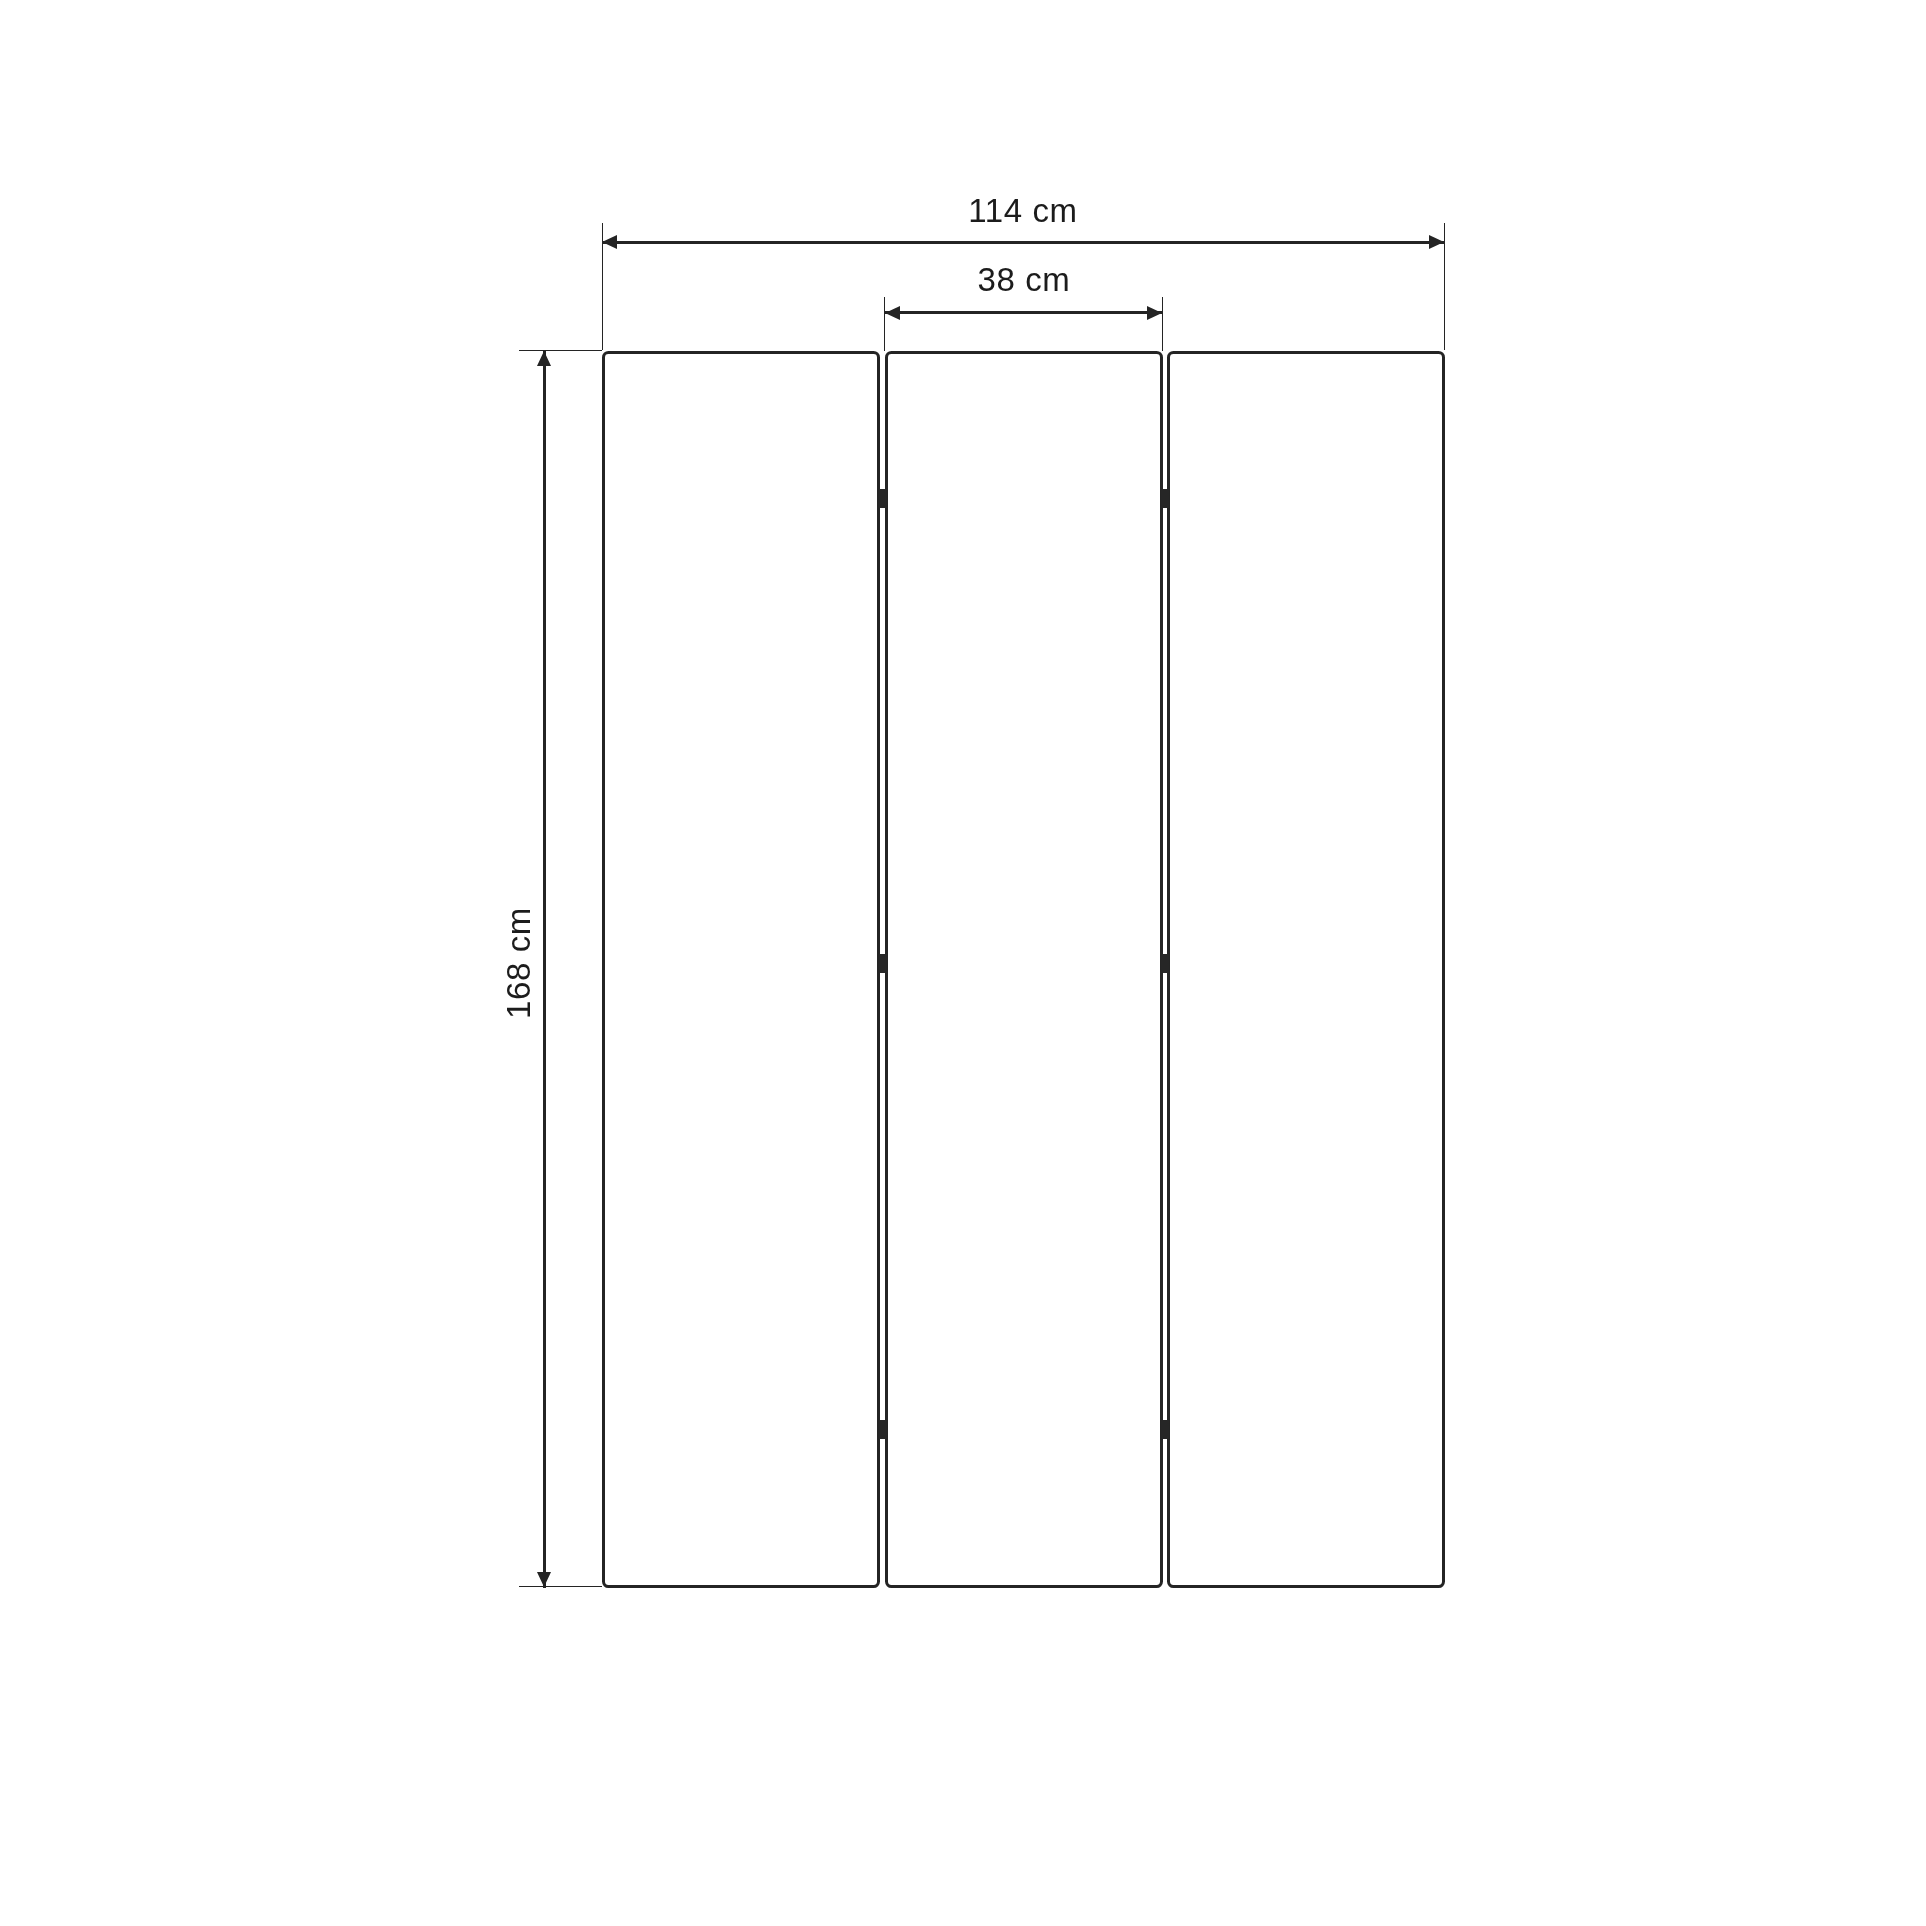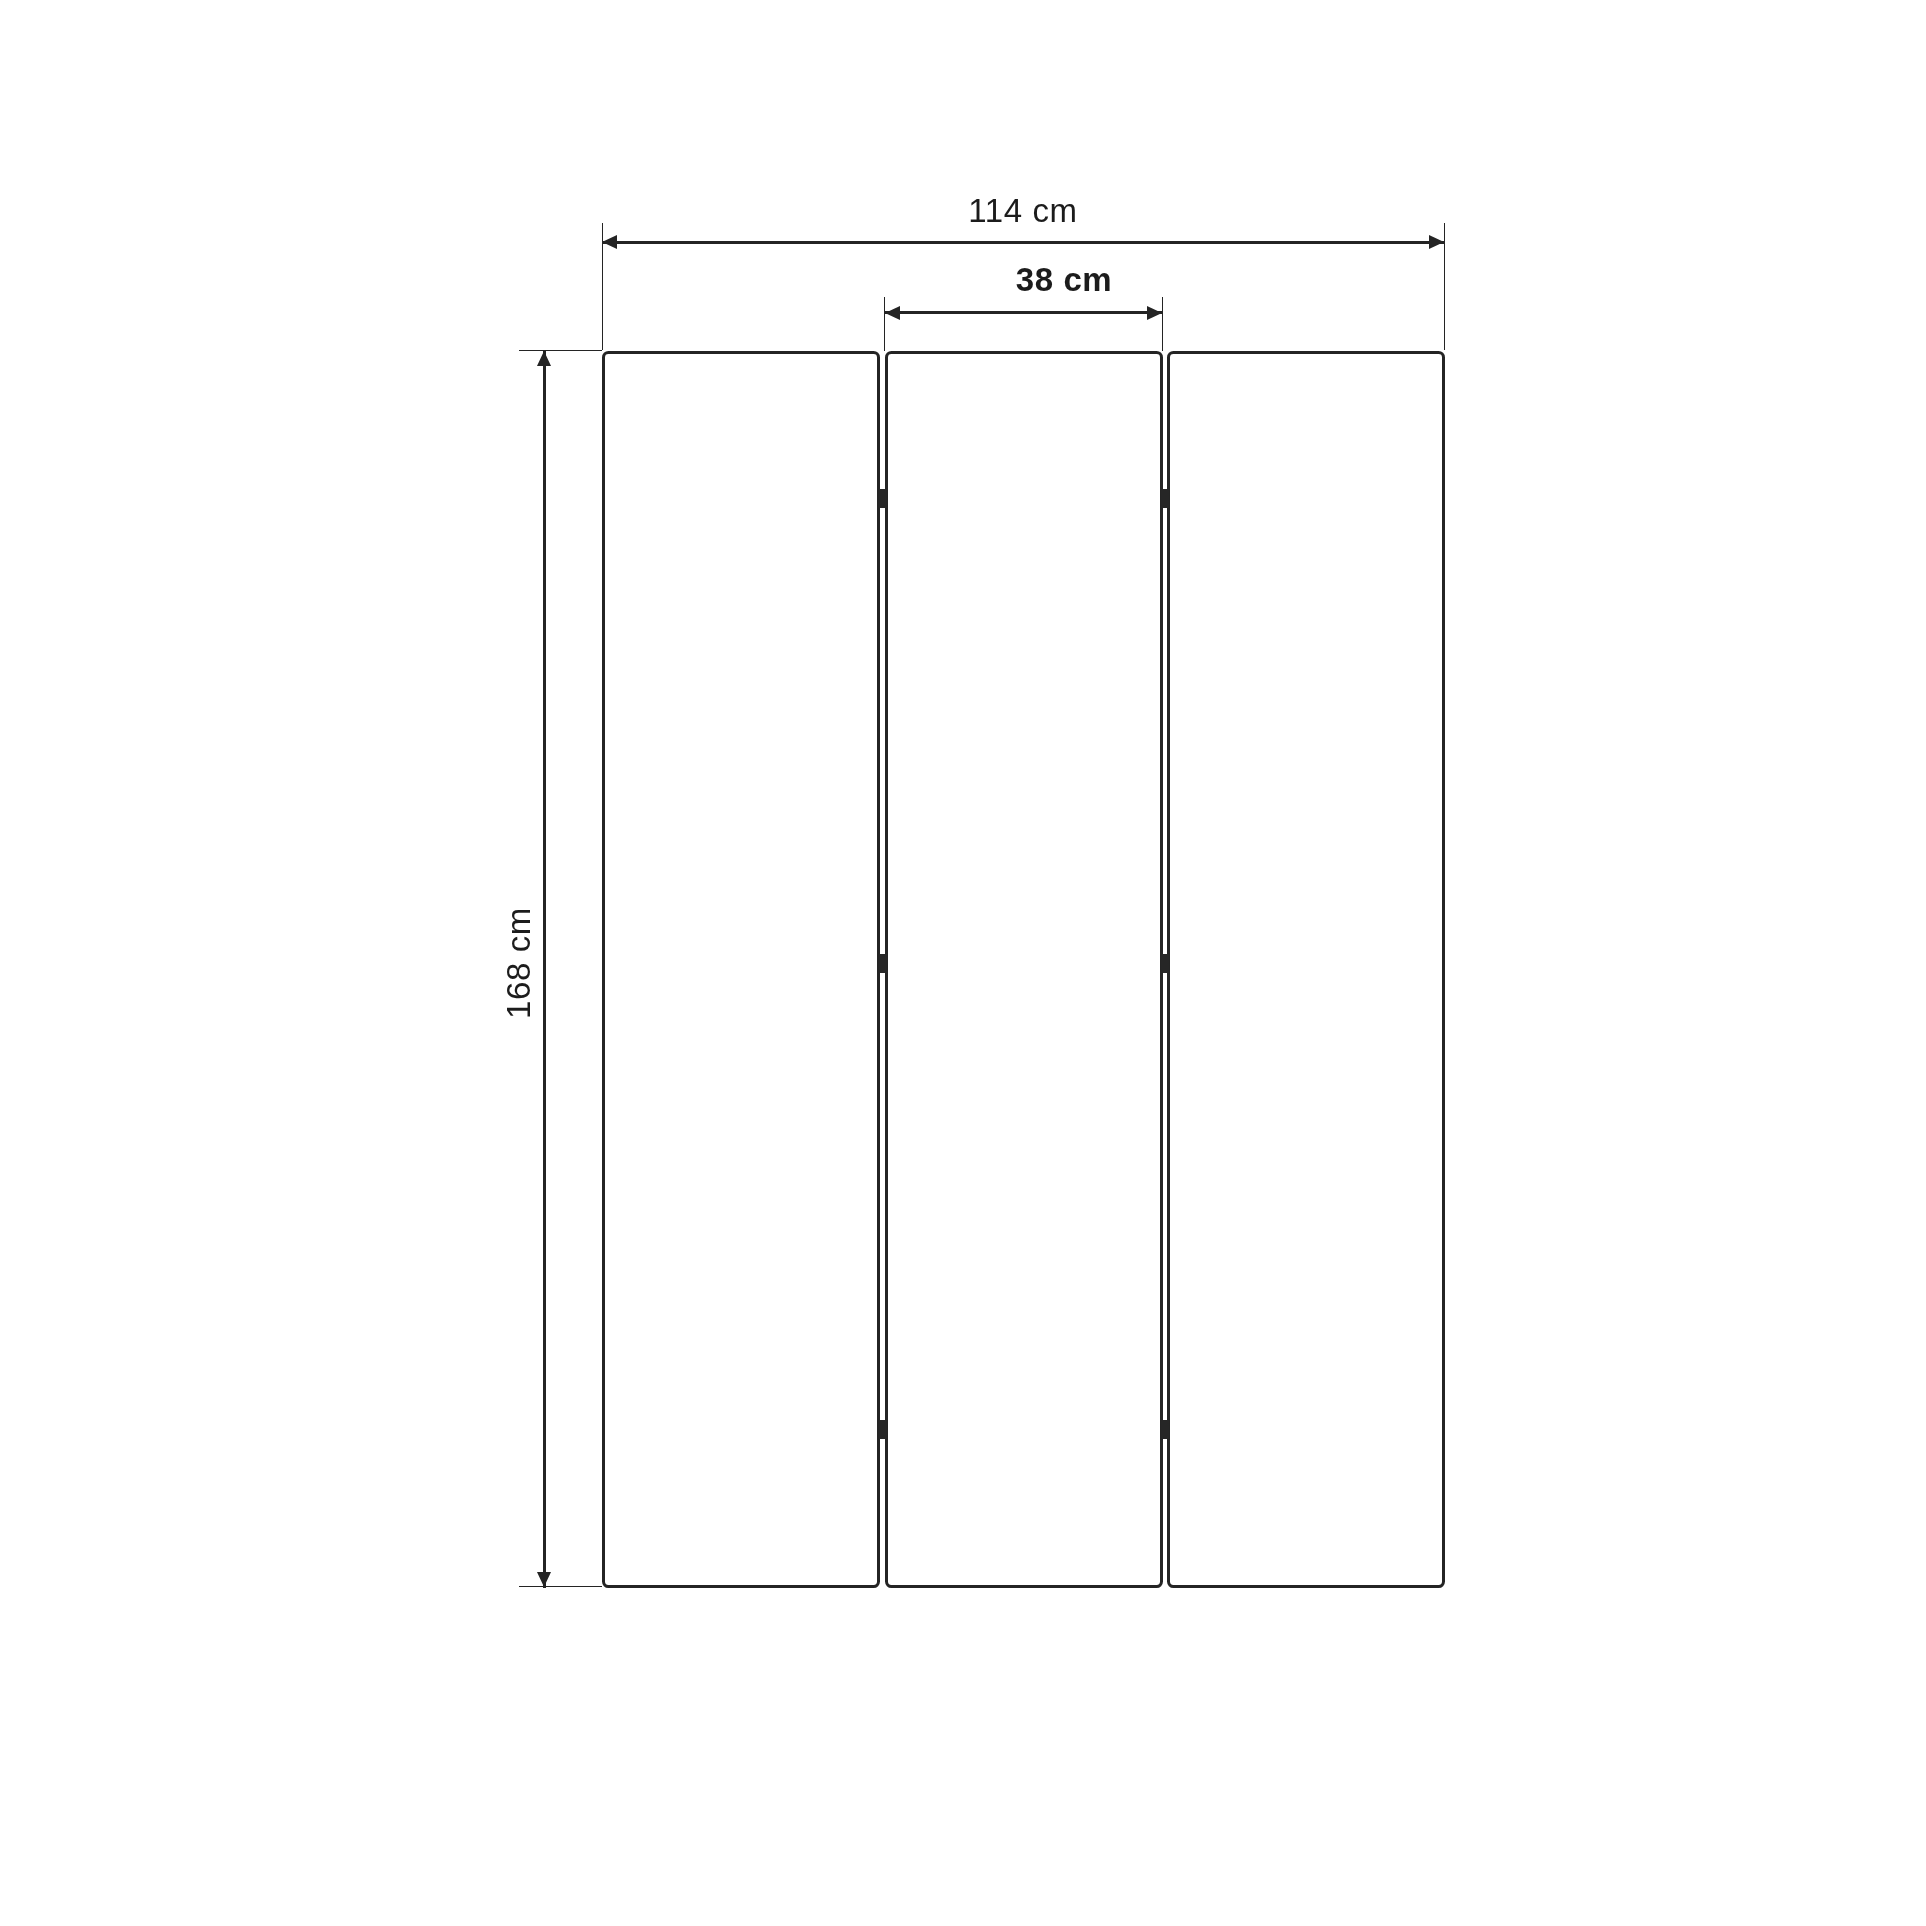--- a/index.html
+++ b/index.html
@@ -92,21 +92,21 @@
   <div class="dim h" style="left:586px;  top:241px; width:842px;"></div>
   <div class="arrow left" style="left:586px;  top:235px;"></div>
   <div class="arrow right" style="left:1413px; top:235px;"></div>
   <div class="dim-label" style="left:1007px; top:211px;">114 cm</div>
 
   <div class="ext v" style="left:868px; top:297px; height:54px;"></div>
   <div class="ext v" style="left:1146px; top:297px; height:54px;"></div>
   <div class="dim h" style="left:869px; top:311px; width:278px;"></div>
   <div class="arrow left" style="left:869px; top:306px;"></div>
   <div class="arrow right" style="left:1131px; top:306px;"></div>
-  <div class="dim-label" style="left:1048px; top:280px;font-weight:bold;">38 cm</div>
+  <div class="dim-label" style="left:1008px; top:280px;">38 cm</div>
 
   <div class="ext h" style="left:503px; top:350px;  width:83px;"></div>
   <div class="ext h" style="left:503px; top:1586px; width:83px;"></div>
   <div class="dim v" style="left:527px; top:351px; height:1237px;"></div>
   <div class="arrow up" style="left:521px; top:351px;"></div>
   <div class="arrow down" style="left:521px; top:1572px;"></div>
   <div class="dim-label rot" style="left:503px; top:963px;">168 cm</div>
 
 </div>
 

